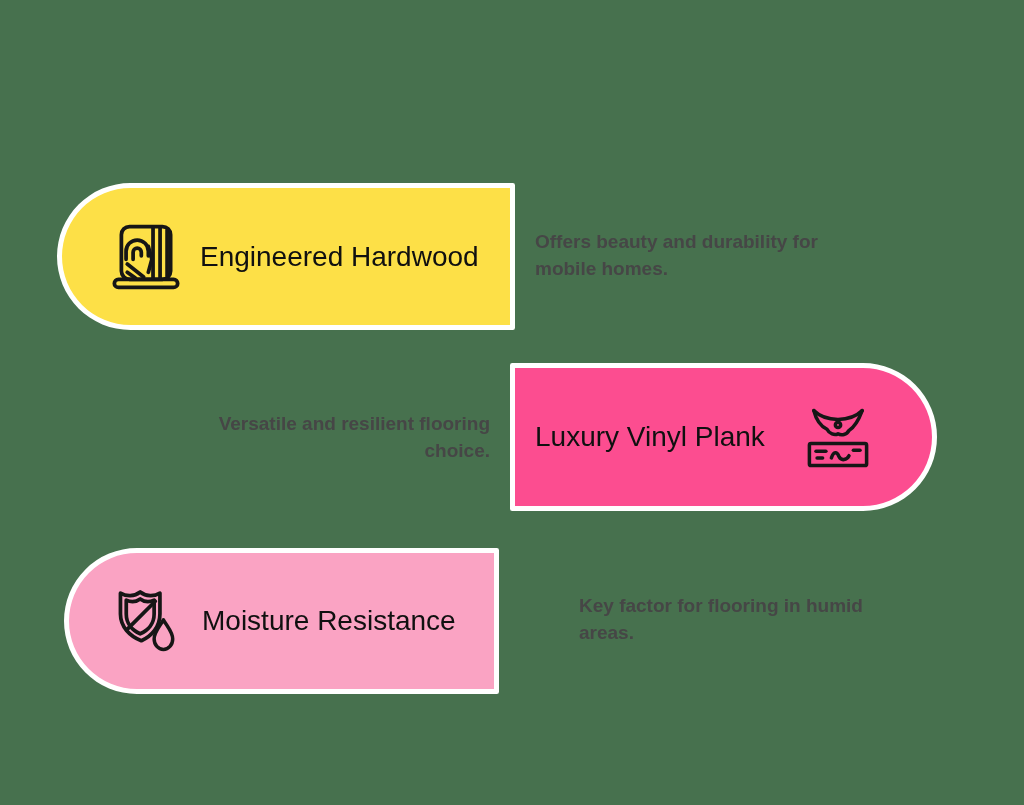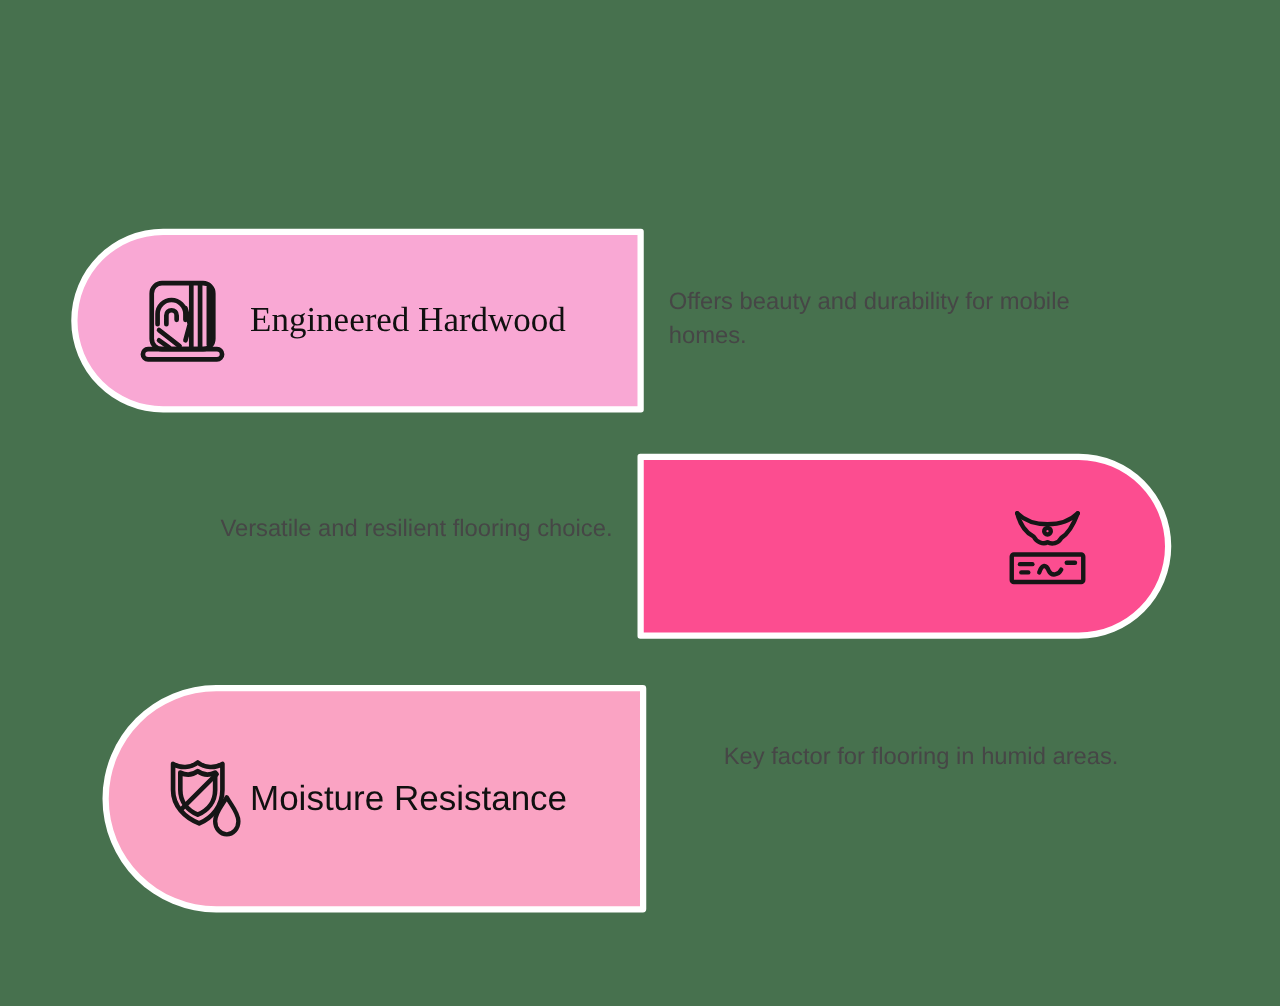--- a/index.html
+++ b/index.html
@@ -39,55 +39,57 @@
     color:#101010;
     font-weight:400;
     white-space:nowrap;
   }
   .desc{
     position:absolute;
     width:322px;
     font-size:19px;
     line-height:27px;
     color:#464646;
+    font-weight:bold;
   }
   .desc.right-align{ text-align:right; }
   .icon{ flex:0 0 auto; display:block; }
   #card-1{ left:57px;  top:183px; width:458px; height:147px; padding-left:46px; gap:16px; }
   #card-2{ left:510px; top:363px; width:427px; height:148px; padding-left:20px; }
   #card-2 .icon{ margin-left:auto; margin-right:58px; }
-  #card-3{ left:82px;  top:548px; width:435px; height:182px; padding-left:41px; }
+  #card-3{ left:64px;  top:548px; width:435px; height:146px; padding-left:41px; gap:20px; }
   #desc-1{ left:535px; top:228px; }
   #desc-2{ left:168px; top:410px; }
   #desc-3{ left:535px; top:592px;margin-left:44px; }
 </style>
 </head>
 <body style="background: rgb(71, 113, 78);">
 
 <div class="canvas" id="canvas">
 
 
-  <div class="card card-left" id="card-1" style="background: #f9a8d4; font-family: Liberation Serif, serif;">
+  <div class="card card-left" id="card-1" style="background: #fde047;">
     <svg class="icon" width="76" height="68" viewBox="0 0 64 58" fill="none" stroke="#161616" stroke-width="3.2" stroke-linecap="round" stroke-linejoin="round">
       <rect x="11" y="3" width="42" height="45" rx="7"></rect>
       <rect x="5" y="48" width="54" height="7" rx="3.5"></rect>
       <path d="M15,31 V24 A9.5,9.5 0 0 1 34,24 V28"></path>
       <path d="M21,31 V25 A3.5,3.5 0 0 1 28,25 V28"></path>
       <path d="M38,4 V47"></path>
       <path d="M44,4 V47"></path>
       <path d="M50,6 V45"></path>
       <path d="M34,20 L37,31 L34,42"></path>
       <path d="M16,35 L30,46"></path>
       <path d="M16,42 L23,47"></path>
     </svg>
     <div class="card-title">Engineered Hardwood</div>
   </div>
   <div class="desc" id="desc-1">Offers beauty and durability for mobile homes.</div>
 
   <div class="card card-right" id="card-2" style="background: rgb(252, 77, 144);">
+    <div class="card-title">Luxury Vinyl Plank</div>
     <svg class="icon" width="72" height="66" viewBox="0 0 64 60" fill="none" stroke="#161616" stroke-width="3.2" stroke-linecap="round" stroke-linejoin="round">
       <path d="M10,6 C16,12 24,14 32,14 C40,14 48,12 54,6"></path>
       <path d="M10,6 C12,14 16,20 22,23 C24,27 29,29 32,27 C35,29 40,28 42,24 C47,21 51,14 54,6"></path>
       <circle cx="32" cy="19" r="2.4"></circle>
       <rect x="6" y="36" width="52" height="20" rx="1.5"></rect>
       <path d="M12,43 H21"></path>
       <path d="M13,49 H18"></path>
       <path d="M26,49 C28,43 31,43 33,48 C35,52 40,51 42,47"></path>
       <path d="M46,42 H52"></path>
     </svg>

